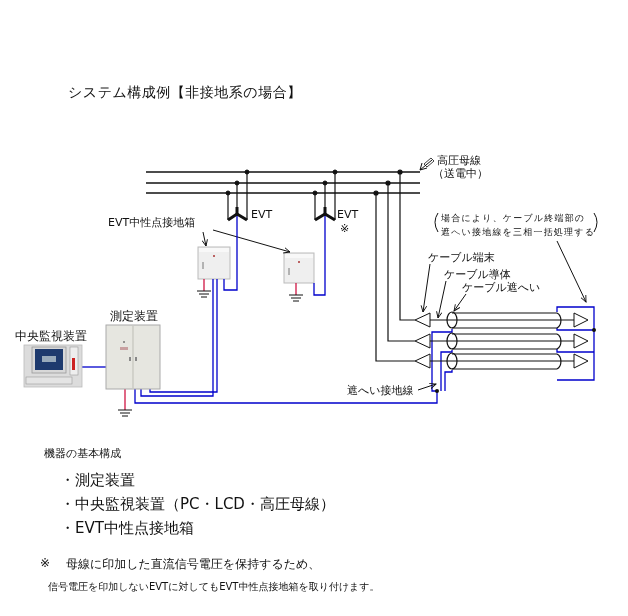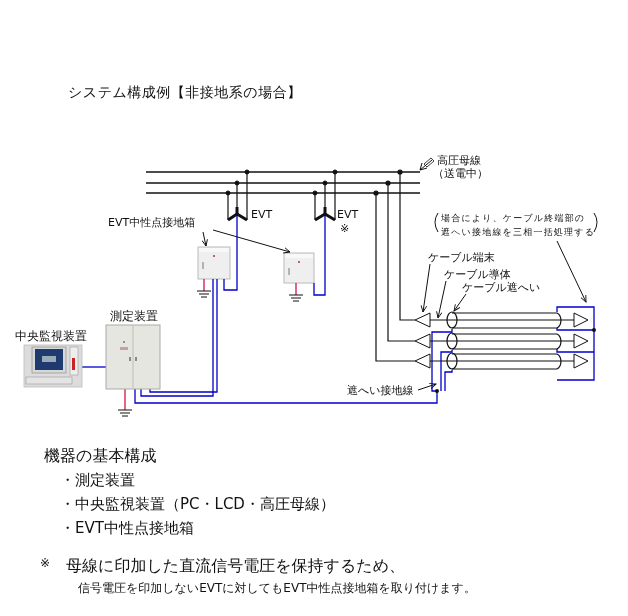--- a/index.html
+++ b/index.html
@@ -1,25 +1,25 @@
 <!DOCTYPE html>
 <html><head>
 <meta charset="utf-8">
 <style>
   html, body { margin:0; padding:0; background:#ffffff; }
   body { width:628px; height:616px; position:relative; overflow:hidden;
          font-family:"DejaVu Sans", sans-serif; color:#111; }
   .title { position:absolute; left:42px; top:84px; font-size:14px; font-weight:normal; letter-spacing:0.5px;margin-left:26px; }
   svg.diagram { position:absolute; left:0; top:0; }
   .lbl { font-family:"DejaVu Sans", sans-serif; fill:#111; }
-  .sec-title { position:absolute; left:44px; top:446px; font-size:16px; }
+  .sec-title { position:absolute; left:44px; top:446px; font-size:11px; }
   .item { position:absolute; left:60px; font-size:15px; }
   .note-mark { position:absolute; left:40px; top:556px; font-size:12px; }
-  .note1 { position:absolute; left:66px; top:556px; font-size:16px;text-align:right; }
-  .note2 { position:absolute; left:78px; top:580px; font-size:12px; }
+  .note1 { position:absolute; left:66px; top:556px; font-size:12px;text-align:right; }
+  .note2 { position:absolute; left:48px; top:580px; font-size:10px; }
 </style>
 </head>
 <body>
 
 <div class="title">システム構成例【非接地系の場合】</div>
 
 <svg class="diagram" width="628" height="616" viewBox="0 0 628 616">
   <defs>
     <marker id="arr" viewBox="0 0 10 10" refX="9" refY="5" markerWidth="7" markerHeight="7" orient="auto">
       <path d="M0,1 L9,5 L0,9" fill="none" stroke="#111" stroke-width="1.3"></path>

